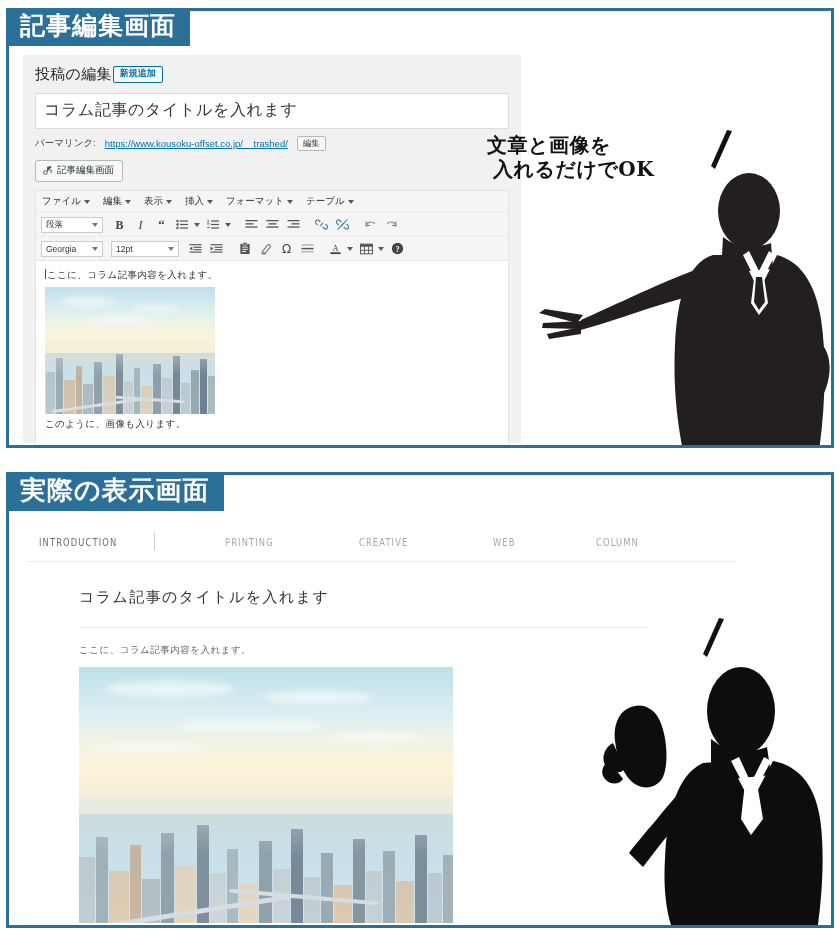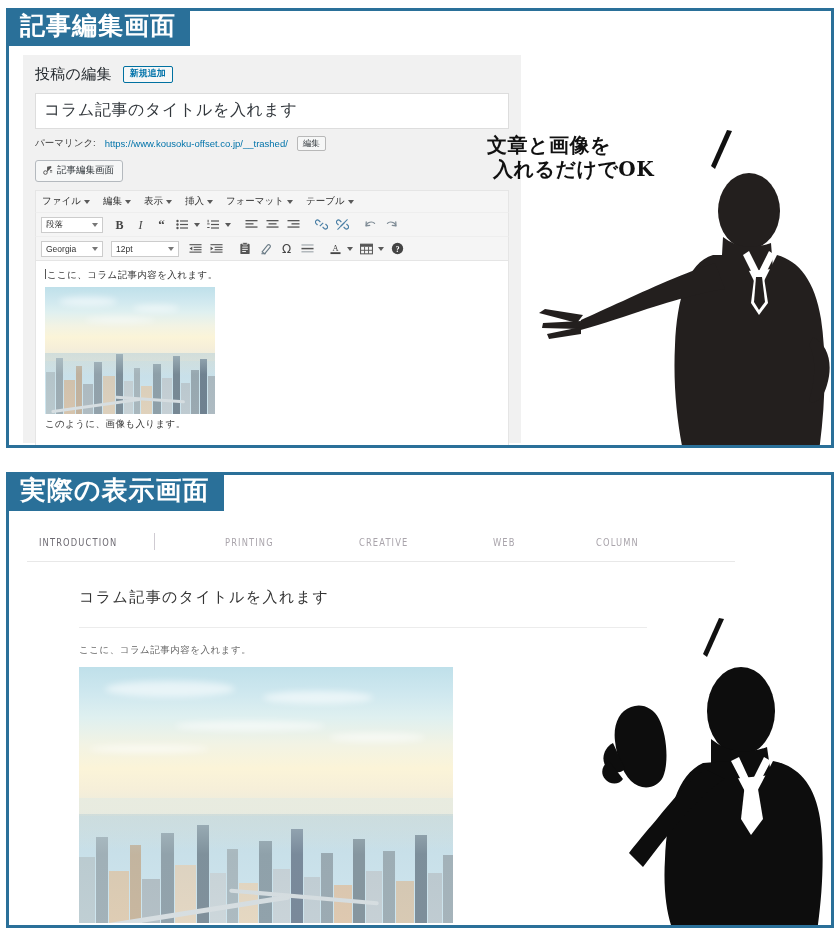--- a/index.html
+++ b/index.html
@@ -45,21 +45,21 @@
   
   .wp-screen {
     position: absolute;
     left: 14px; top: 44px;
     width: 498px;
     background: #f1f1f1;
     padding: 10px 12px 12px 12px;
     height: 388px;
   }
   .wp-head-row {
-    display: flex; align-items: center; gap: 11px;
+    display: flex; align-items: center; gap: 1px;
     margin-bottom: 9px;
   }
   .wp-head-title {
     font-size: 15px; color: #23282d; font-weight: normal;
     letter-spacing: .3px;
   }
   .wp-add-new {
     font-size: 9px; color: #0073aa;
     border: 1px solid #0071a1; border-radius: 2px;
     background: #f6f7f7;
@@ -79,21 +79,21 @@
   }
 
   .wp-permalink {
     display: flex; align-items: center; gap: 9px;
     margin-top: 7px;
     font-size: 9.5px; color: #444;
     white-space: nowrap;
   }
   .wp-permalink .pl-label { color: #444; }
   .wp-permalink .pl-url {
-    color: #0073aa; 
+    color: #0073aa; text-decoration: underline;
   }
   .wp-permalink .pl-edit {
     font-size: 8.5px; color: #2c3338;
     border: 1px solid #b8b8b8; border-radius: 2px;
     background: #f6f7f7; padding: 2px 5px; line-height: 1.1;
   }
 
   .wp-media-row { margin-top: 9px; }
   .wp-media-btn {
     display: inline-flex; align-items: center; gap: 4px;

